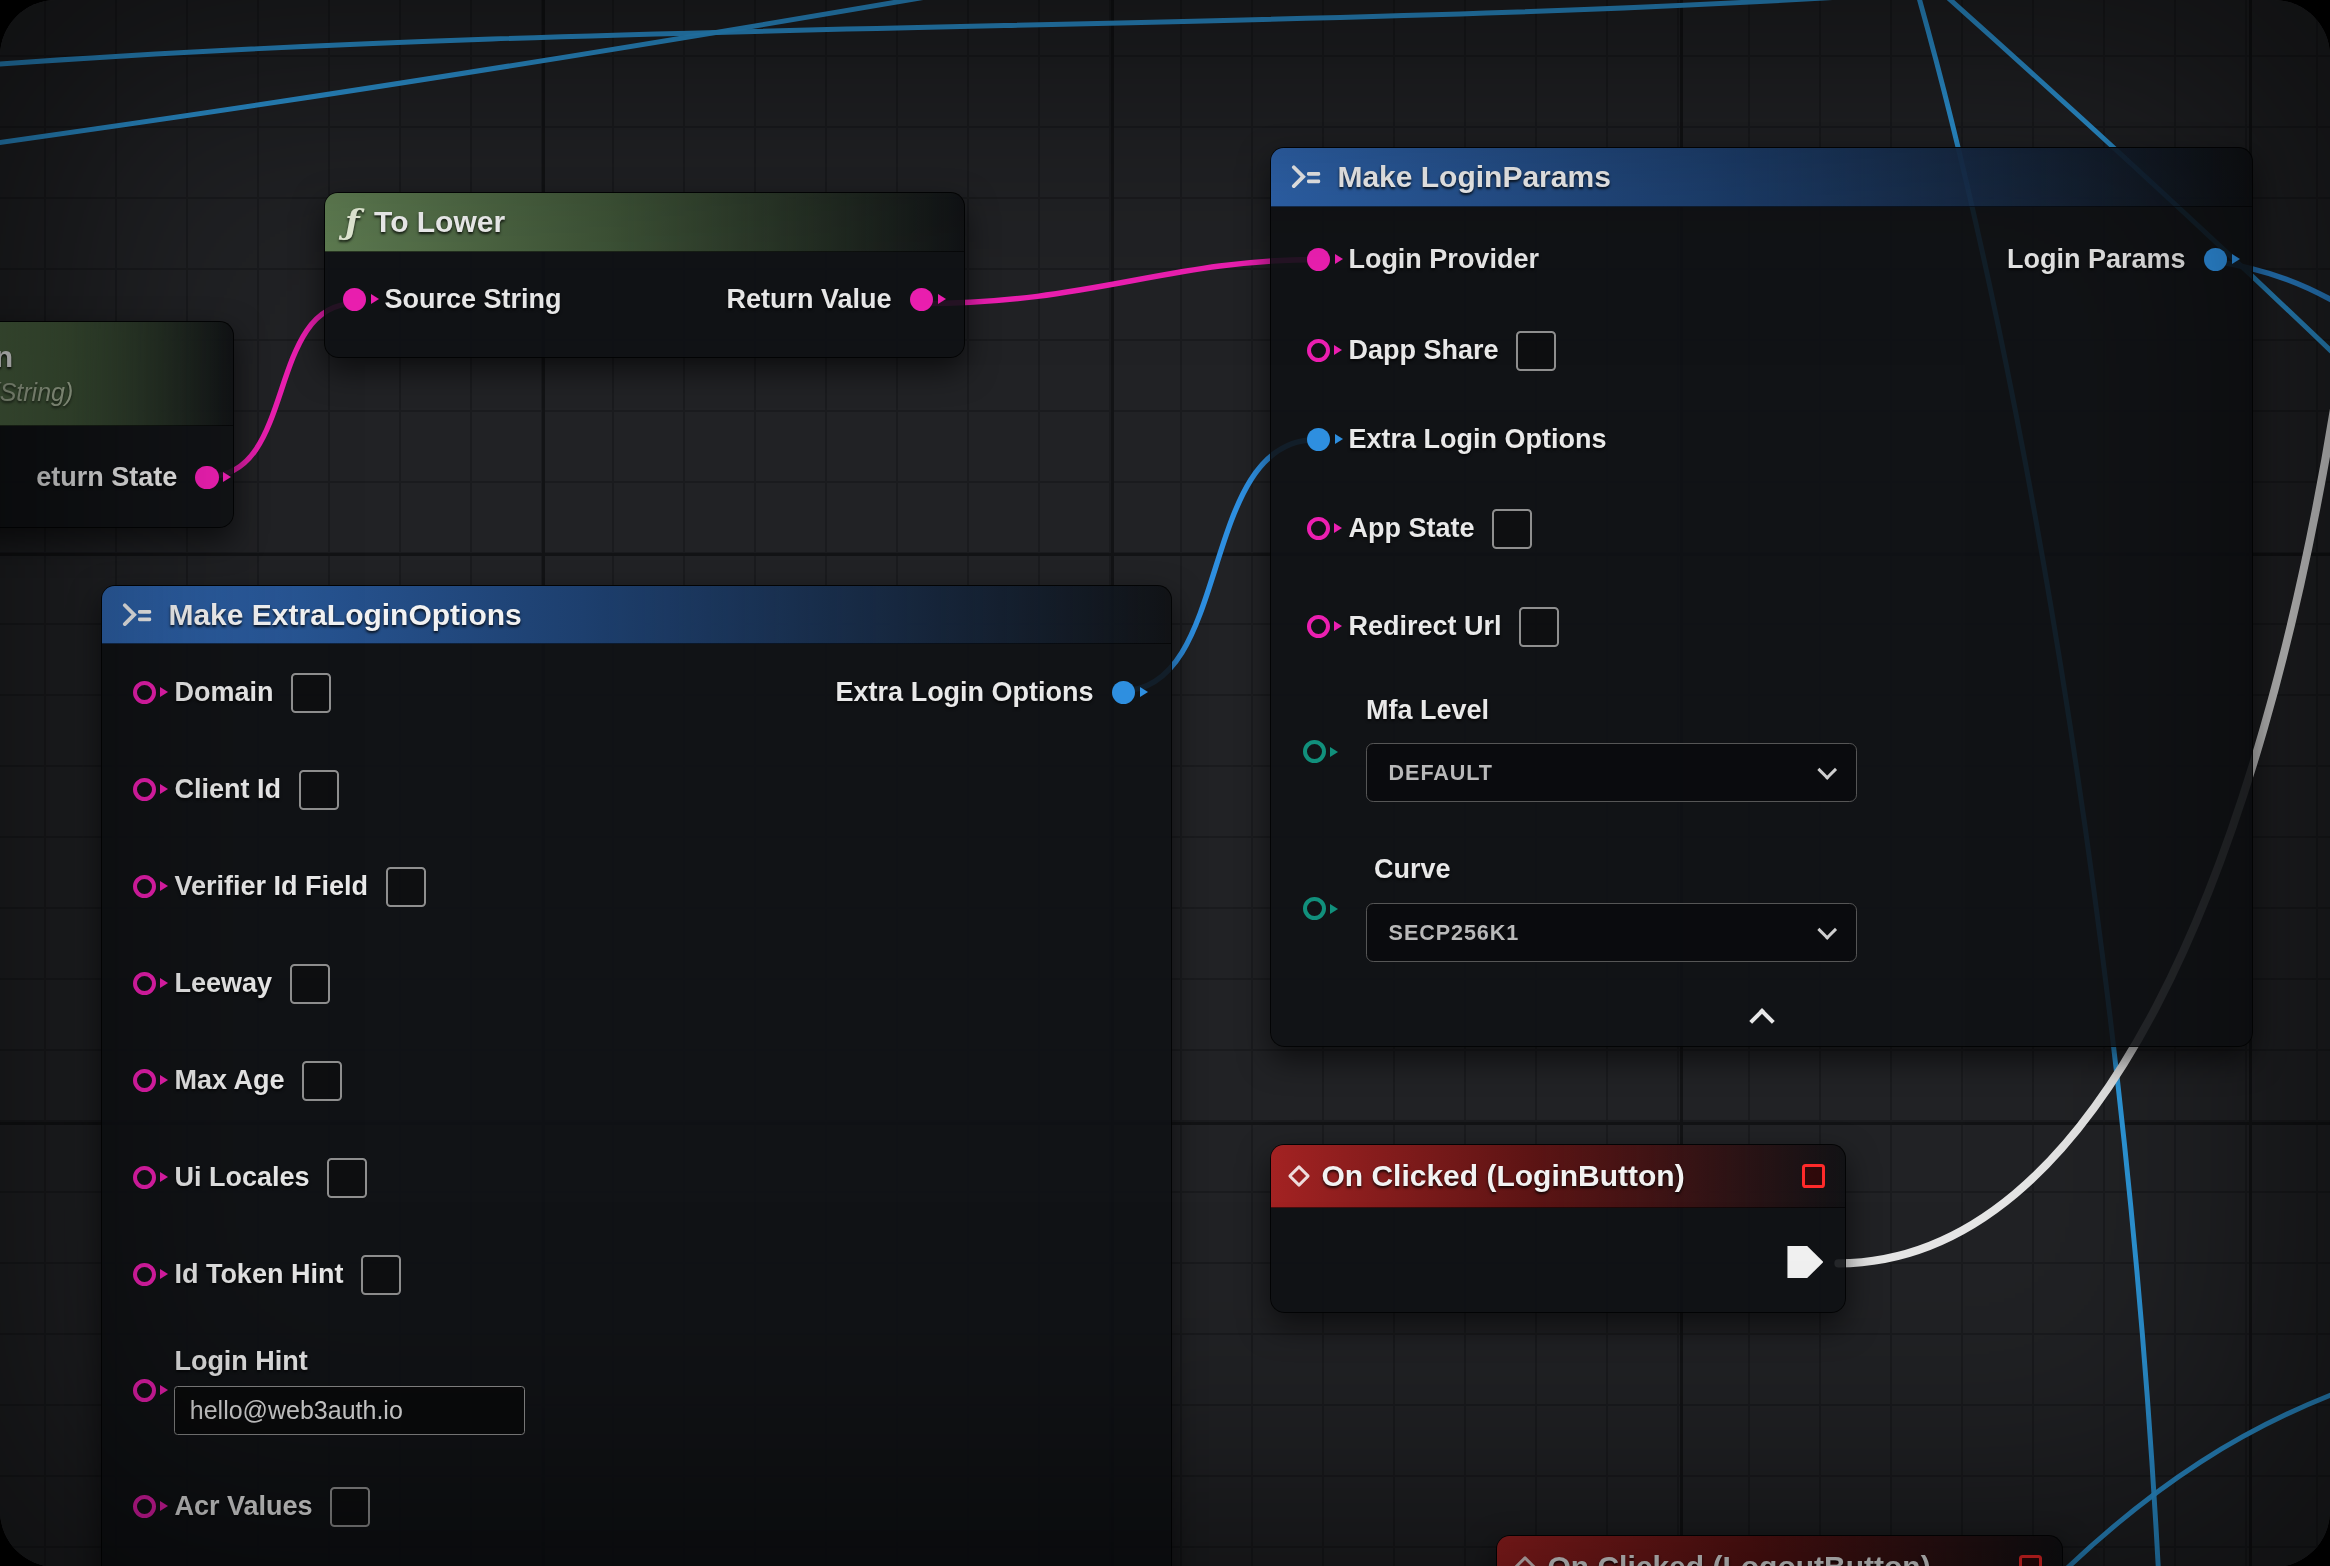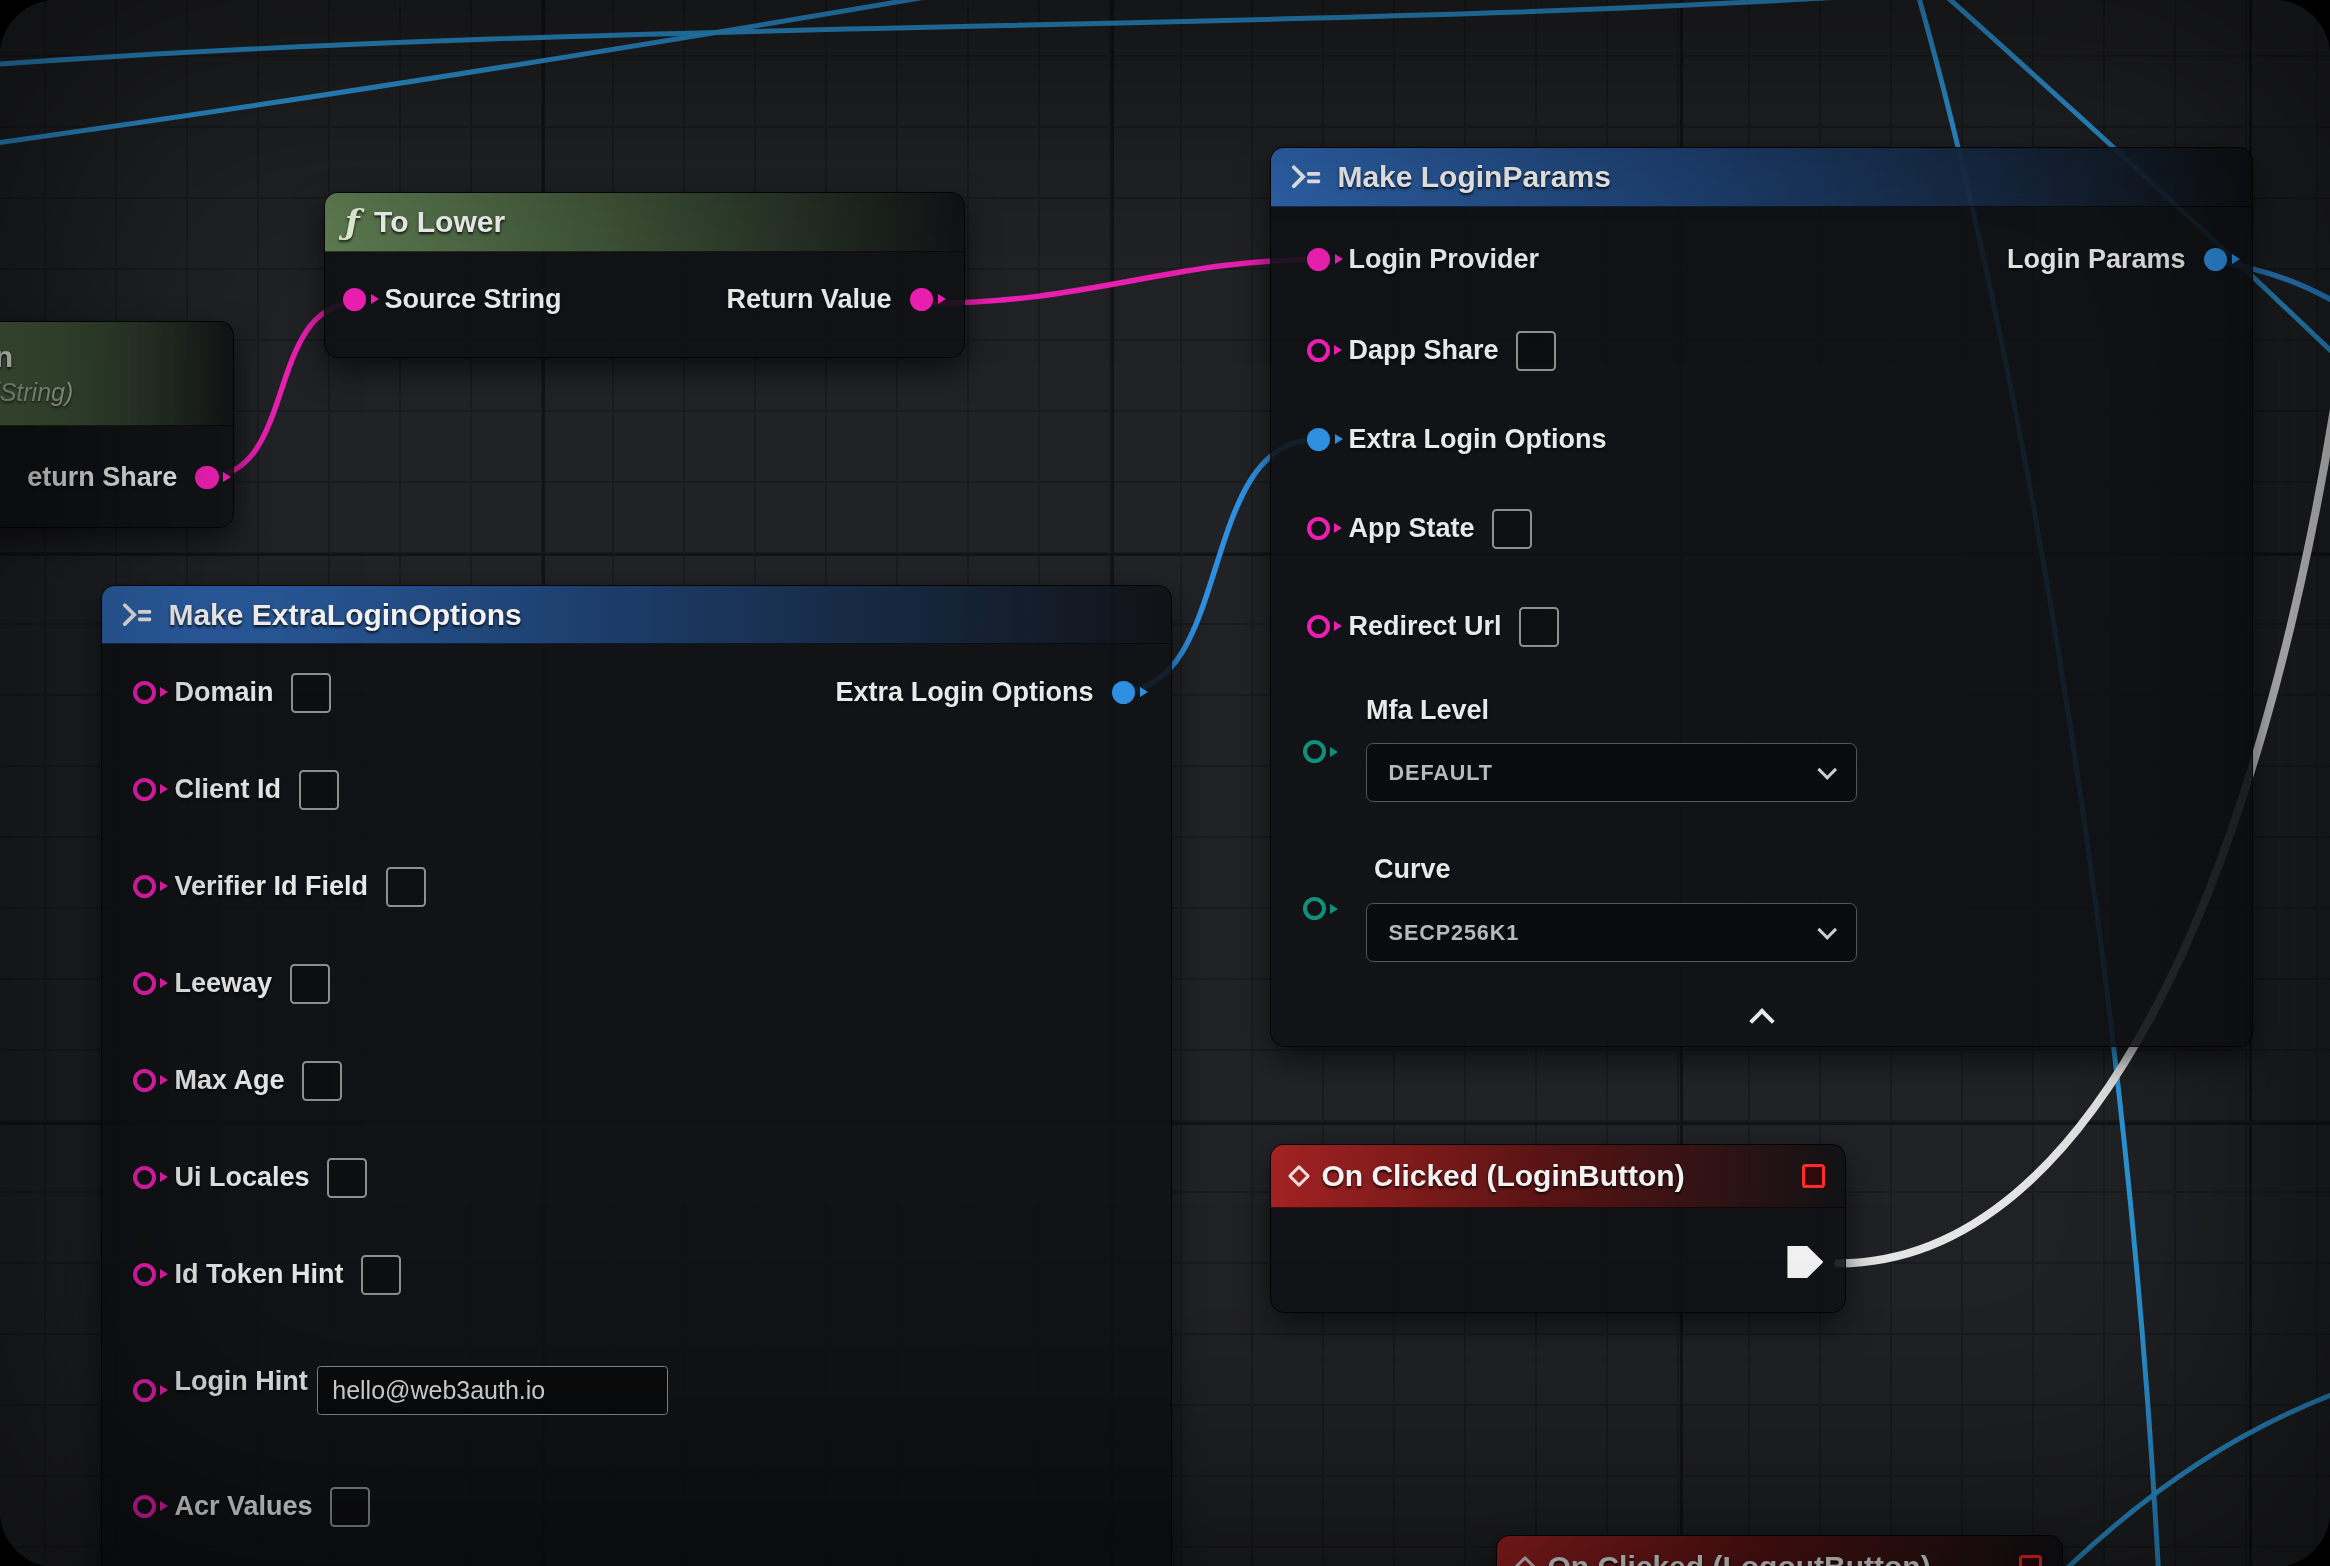--- a/index.html
+++ b/index.html
@@ -67,21 +67,21 @@
 
   .plabel { font-size:27px; font-weight:700; color:#e9e9e9; text-shadow:0 1.8px 2.7px rgba(0,0,0,0.65); white-space:nowrap; }
 
   .cbx { width:40px; height:40px; border:2.7px solid #8f8f8f; border-radius:4.5px; background:rgba(10,10,10,0.35); flex:0 0 auto; }
 
   .nbody.row-between { height:104px; display:flex; align-items:center; justify-content:space-between; padding:0 31px 9px 18px; }
   .pin-left, .pin-right { display:flex; align-items:center; gap:18px; }
 
   .prow { height:97px; display:flex; align-items:center; gap:18px; padding-left:31px; }
   .prow.tall { height:135px; }
-  .col { display:flex; flex-direction:row; gap:9px; }
+  .col { display:flex; flex-direction:column; gap:9px; }
 
   .txtinput {
     width:351px; height:49px; border:1.8px solid #8a8a8a; border-radius:3.6px;
     background:rgba(5,5,5,0.55); color:#dcdcdc; font-size:25px;
     display:flex; align-items:center; padding:0 14.4px; white-space:nowrap; overflow:hidden;
   }
 
   .outrow { position:absolute; display:flex; align-items:center; gap:18px; }
 
   .mlp-row { position:absolute; left:36px; height:43px; display:flex; align-items:center; gap:18px; }
@@ -119,21 +119,21 @@
       <path class="w-bluec" d="M 1246 767 C 1370 767, 1330 488, 1462 488"></path>
       <path class="w-white" d="M 2042 1403 C 2330 1402, 2512 965, 2596 432"></path>
     </svg>
 
     <div class="node" style="left:-63px; top:321px; width:297px; height:207px;">
       <div class="nhead green" style="height:104px; flex-direction:column; align-items:flex-start; justify-content:center; gap:3.6px;">
         <span class="ntitle">tion</span>
         <span class="nsub">ox (String)</span>
       </div>
       <div class="nbody" style="height:103px; display:flex; align-items:center; justify-content:flex-end; gap:18px; padding-right:14.4px;">
-        <span class="plabel">eturn Share</span>
+        <span class="plabel">eturn State</span>
         <span class="pin filled c-mag"></span>
       </div>
     </div>
 
     <div class="node" style="left:324px; top:192px; width:641px; height:166px;">
       <div class="nhead green" style="height:59px;">
         <span class="fn-icon">ƒ</span>
         <span class="ntitle">To Lower</span>
       </div>
       <div class="nbody row-between">

